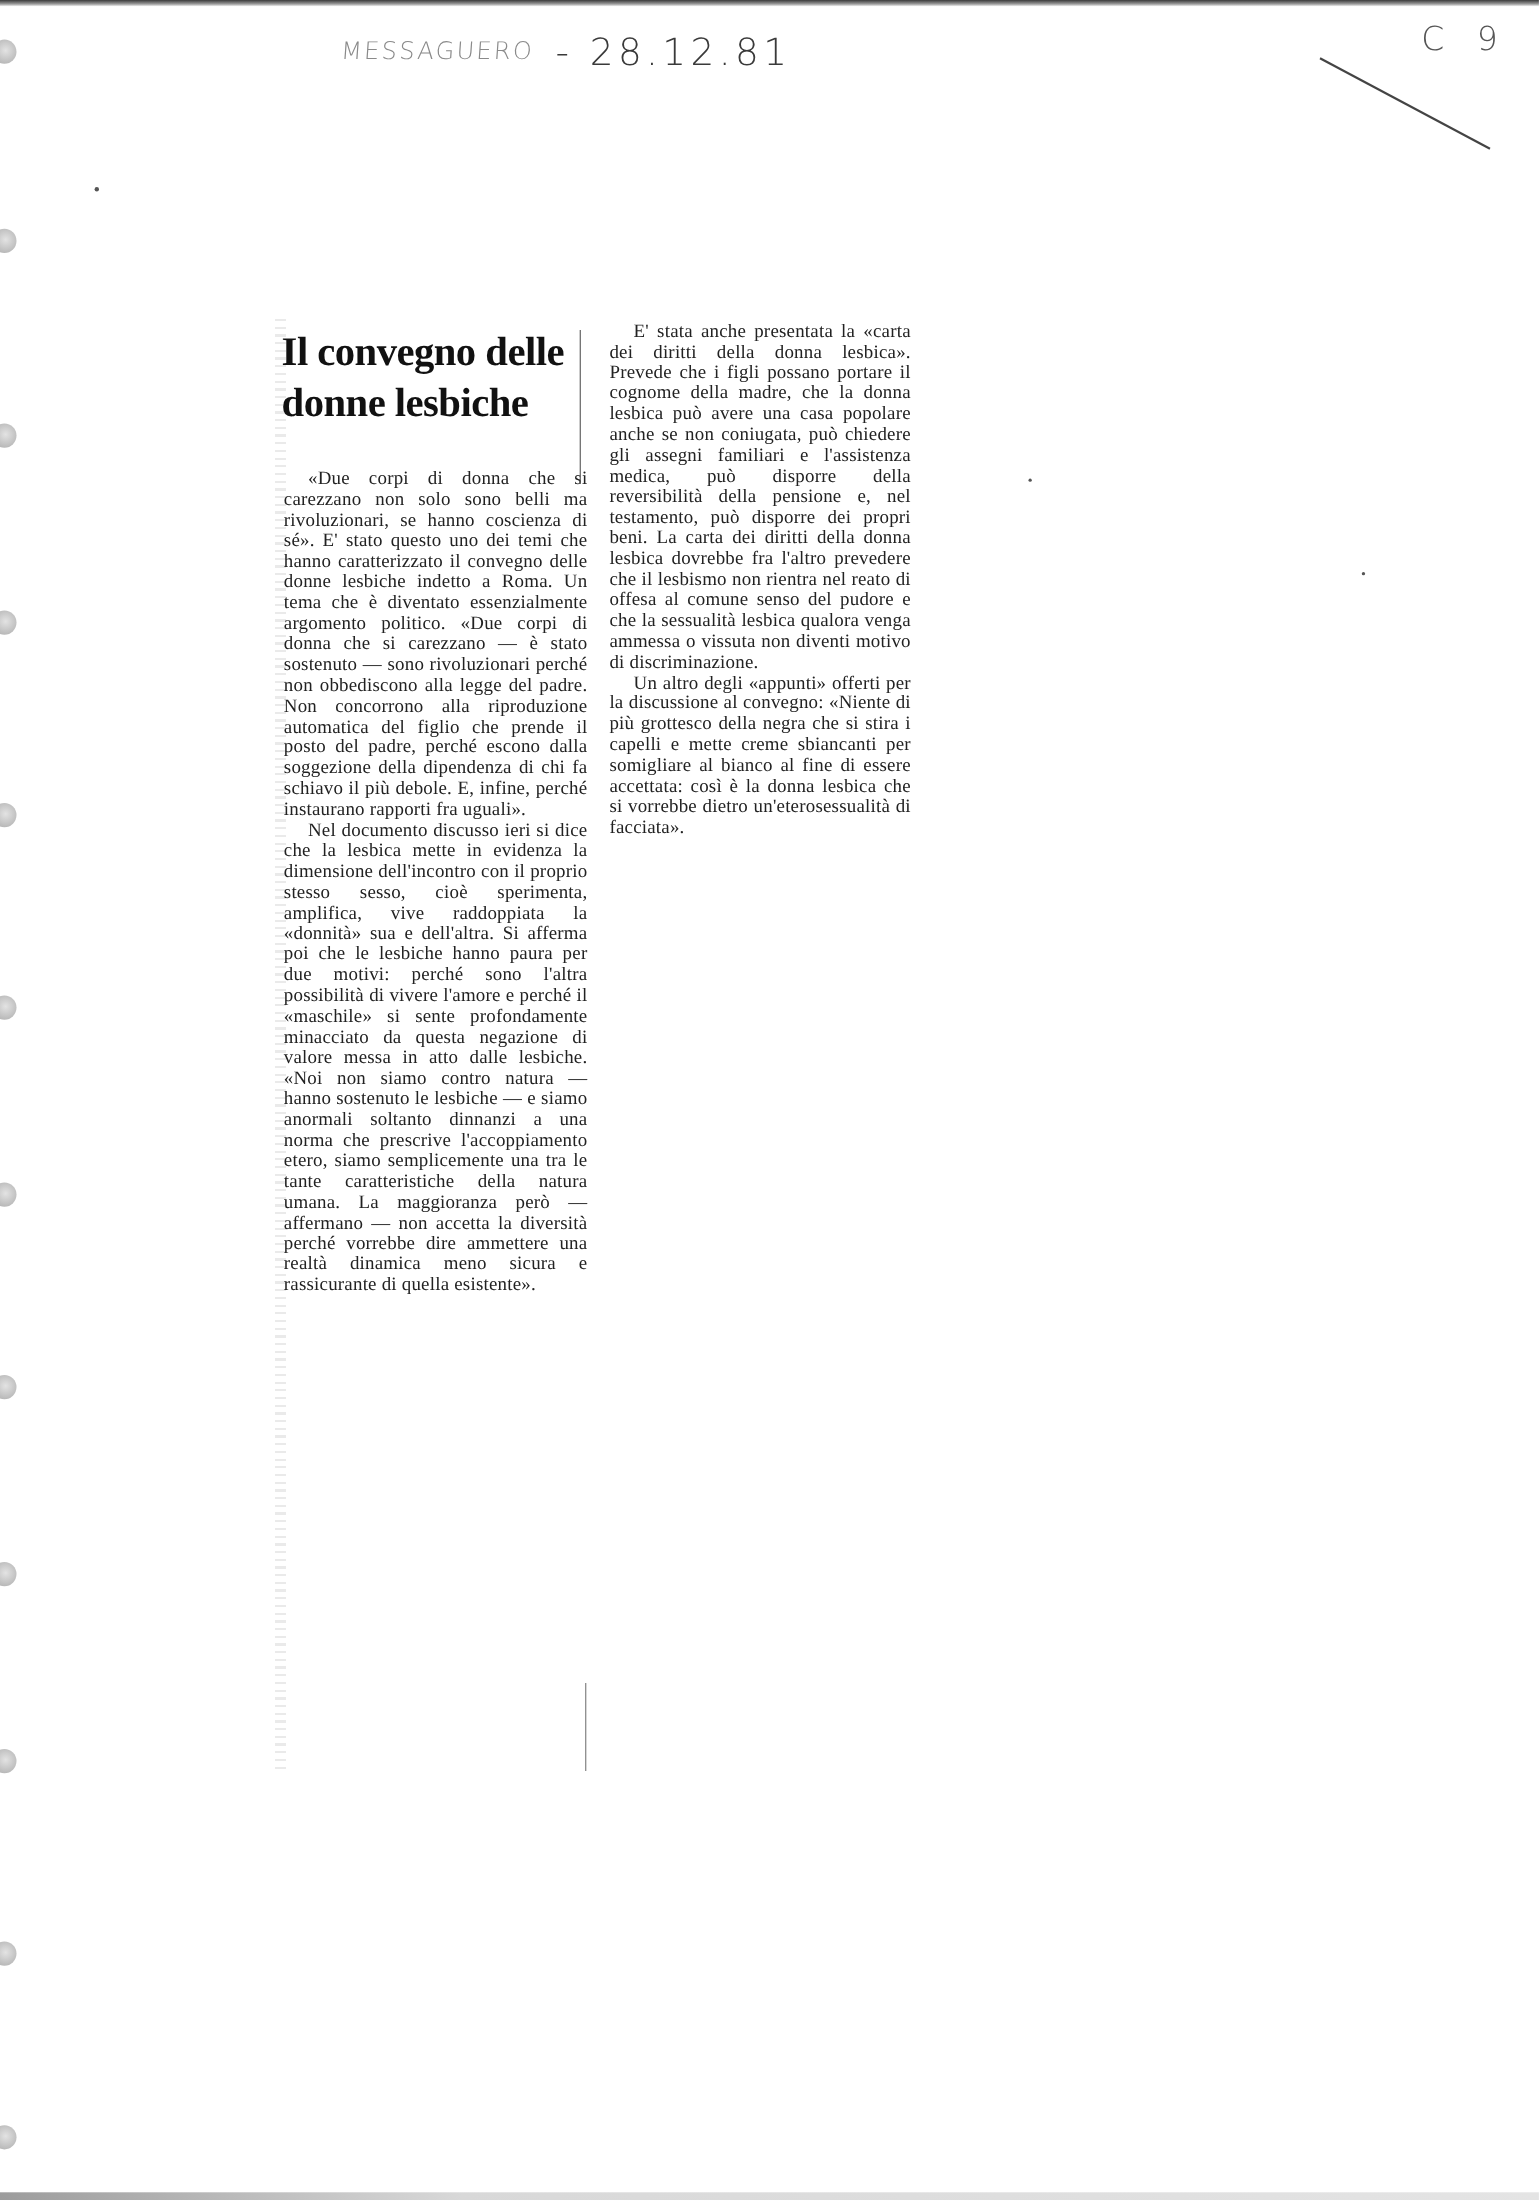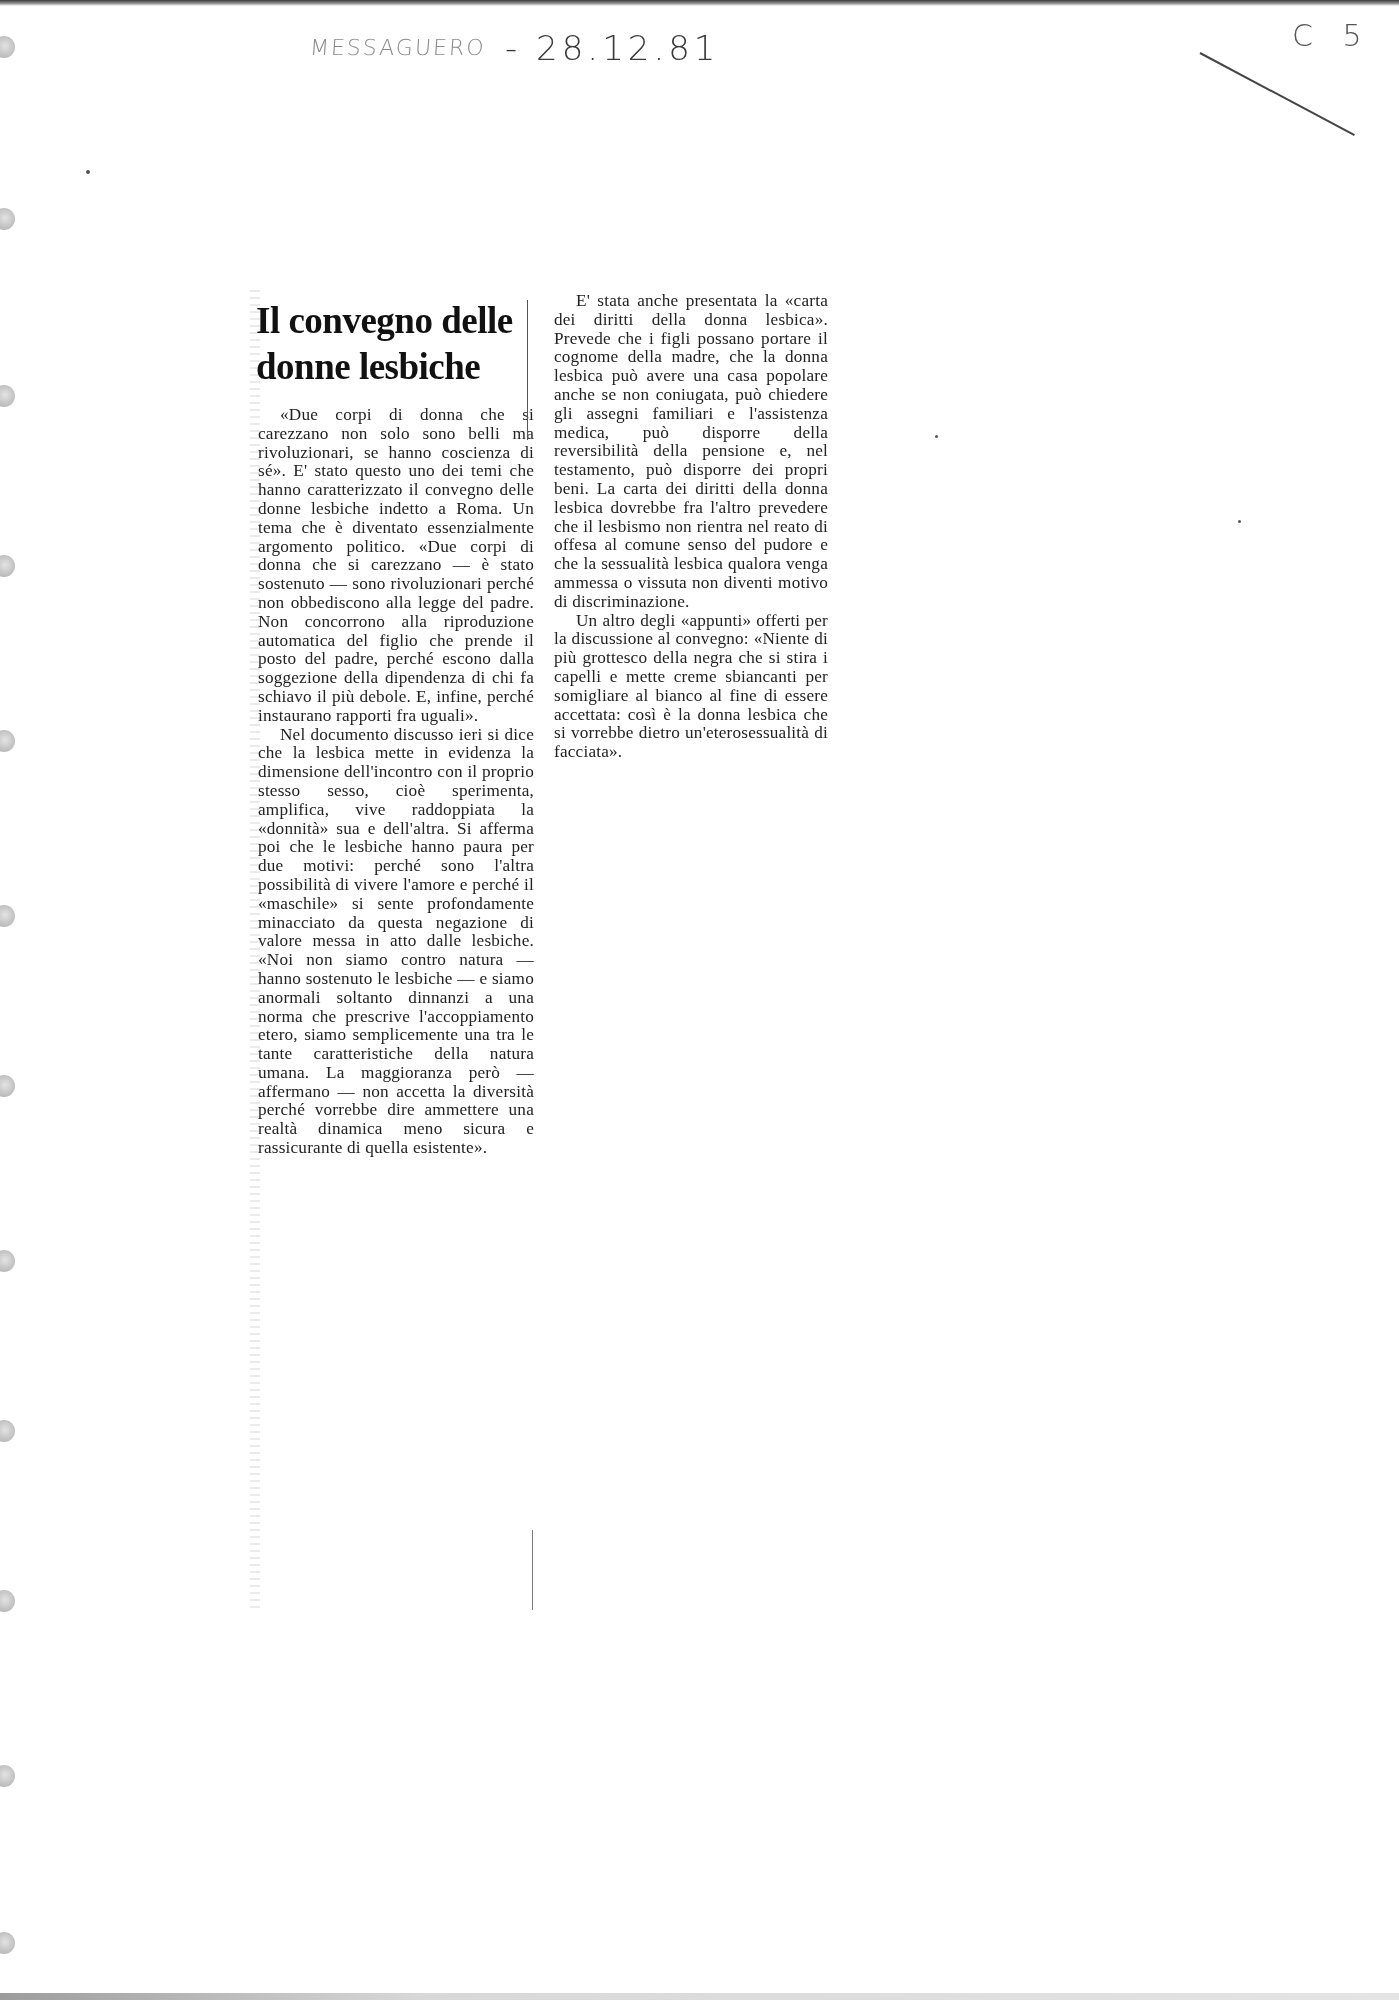--- a/index.html
+++ b/index.html
@@ -52,21 +52,21 @@
     line-height: 46px; color: #111; margin: 8px 0 12px 6px; letter-spacing: -0.5px;
   }
   .headline {
     font-family: "Liberation Serif", serif; font-weight: normal; font-size: 52px;
     line-height: 57px; color: #111; margin: 18px 0 0 6px; letter-spacing: -0.5px;
   }
   .body-text {
     font-family: "Liberation Serif", serif; font-size: 17.2px; line-height: 18.8px;
     text-align: justify; hyphens: manual; margin: 0; color: #222; letter-spacing: 0.2px;
   }
-  .col-left .body-text { margin-top: 16px; padding-left: 8px; width: 276px; }
+  .col-left .body-text { margin-top: 36px; padding-left: 8px; width: 276px; }
   .col-right .body-text { margin-top: 2px; padding-left: 4px; width: 274px; }
   .para { text-indent: 22px; display: block; }
   .dot { position: absolute; background: #555; border-radius: 50%; }
 </style>
 </head>
 <body>
 
 <div class="top-edge"></div>
 <div class="bottom-edge"></div>
 
@@ -80,21 +80,21 @@
     <div class="hole" style="top: 1075px;"></div>
     <div class="hole" style="top: 1250px;"></div>
     <div class="hole" style="top: 1420px;"></div>
     <div class="hole" style="top: 1590px;"></div>
     <div class="hole" style="top: 1765px;"></div>
     <div class="hole" style="top: 1932px;"></div>
   </div>
 
 <div class="handwriting hw-source">MESSAGUERO</div>
 <div class="handwriting hw-date">- 28.12.81</div>
-<div class="handwriting hw-code">C 5</div>
+<div class="handwriting hw-code">C 9</div>
 <div class="pen-stroke"></div>
 
 <div class="dot" style="left:86px;top:170px;width:4px;height:4px;"></div>
 <div class="dot" style="left:935px;top:435px;width:3px;height:3px;"></div>
 <div class="dot" style="left:1238px;top:520px;width:3px;height:3px;"></div>
 
 <div class="clip">
   <div class="grain"></div>
 
   <div class="col-left">

